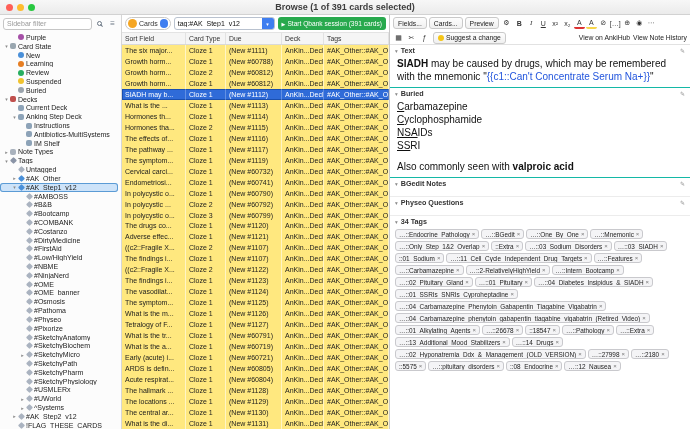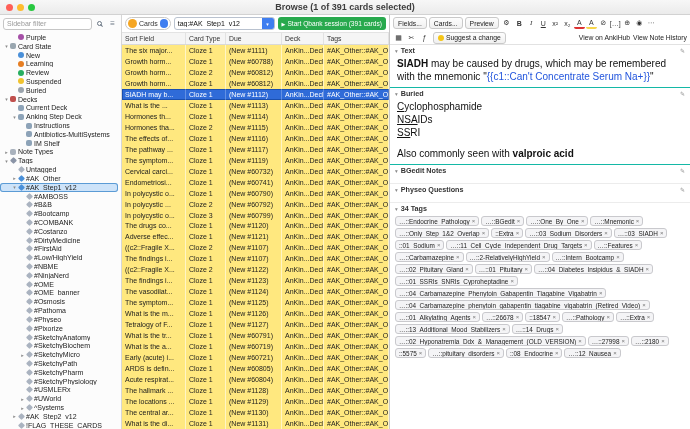--- a/index.html
+++ b/index.html
@@ -757,20 +757,21 @@
 
       <div class="field-head">
         <span class="chev">▾</span>
         <span class="fname">Buried</span>
         <span class="head-ico">✎</span>
       </div>
       <div class="field-body">
         <span>
           
         
+            <div class="x-line"><span class="u">C</span><span>arbamazepine</span></div>
           
             <div class="x-line"><span class="u">C</span><span>yclophosphamide</span></div>
           
             <div class="x-line"><span class="u">NSA</span><span>IDs</span></div>
           
             <div class="x-line"><span class="u">SS</span><span>RI</span></div>
           </span>
         <div class="x-line x-note">
           <span>Also commonly seen with </span><b>valproic acid</b>
         </div>

